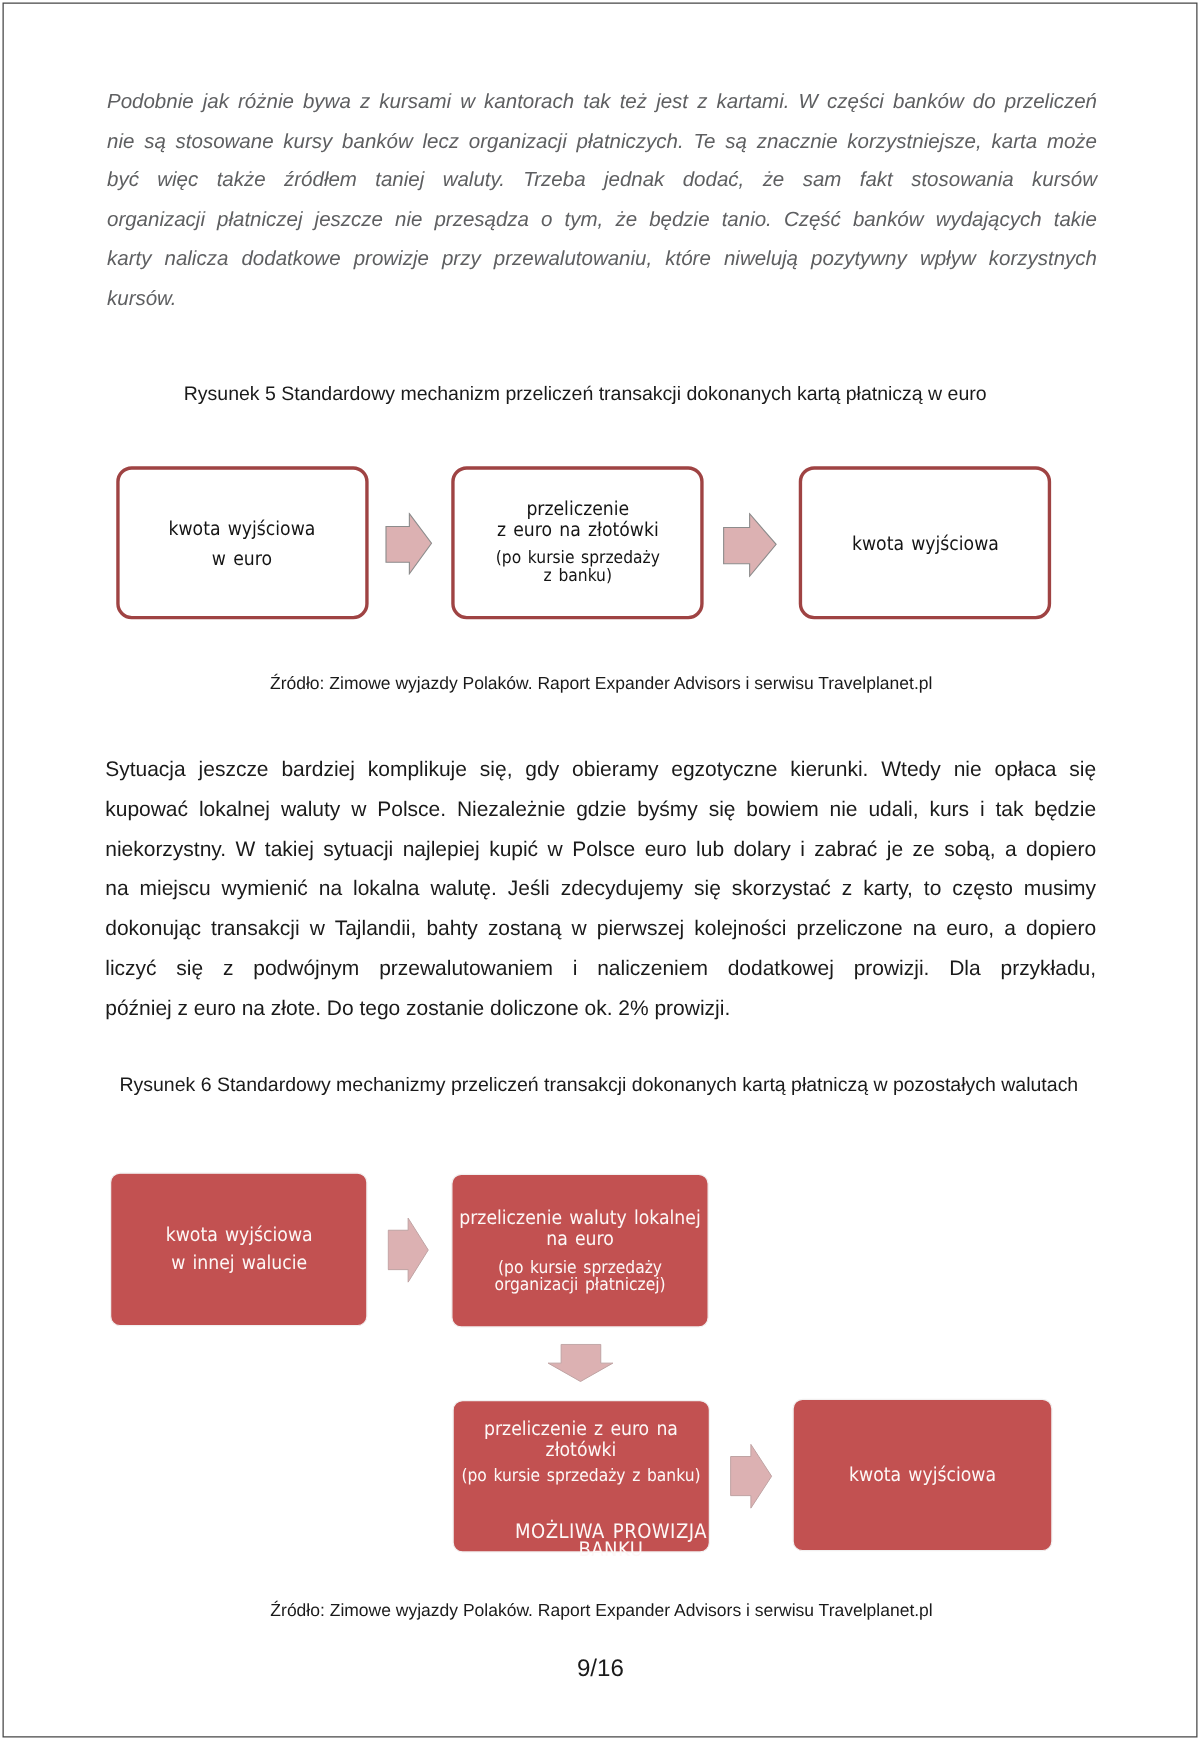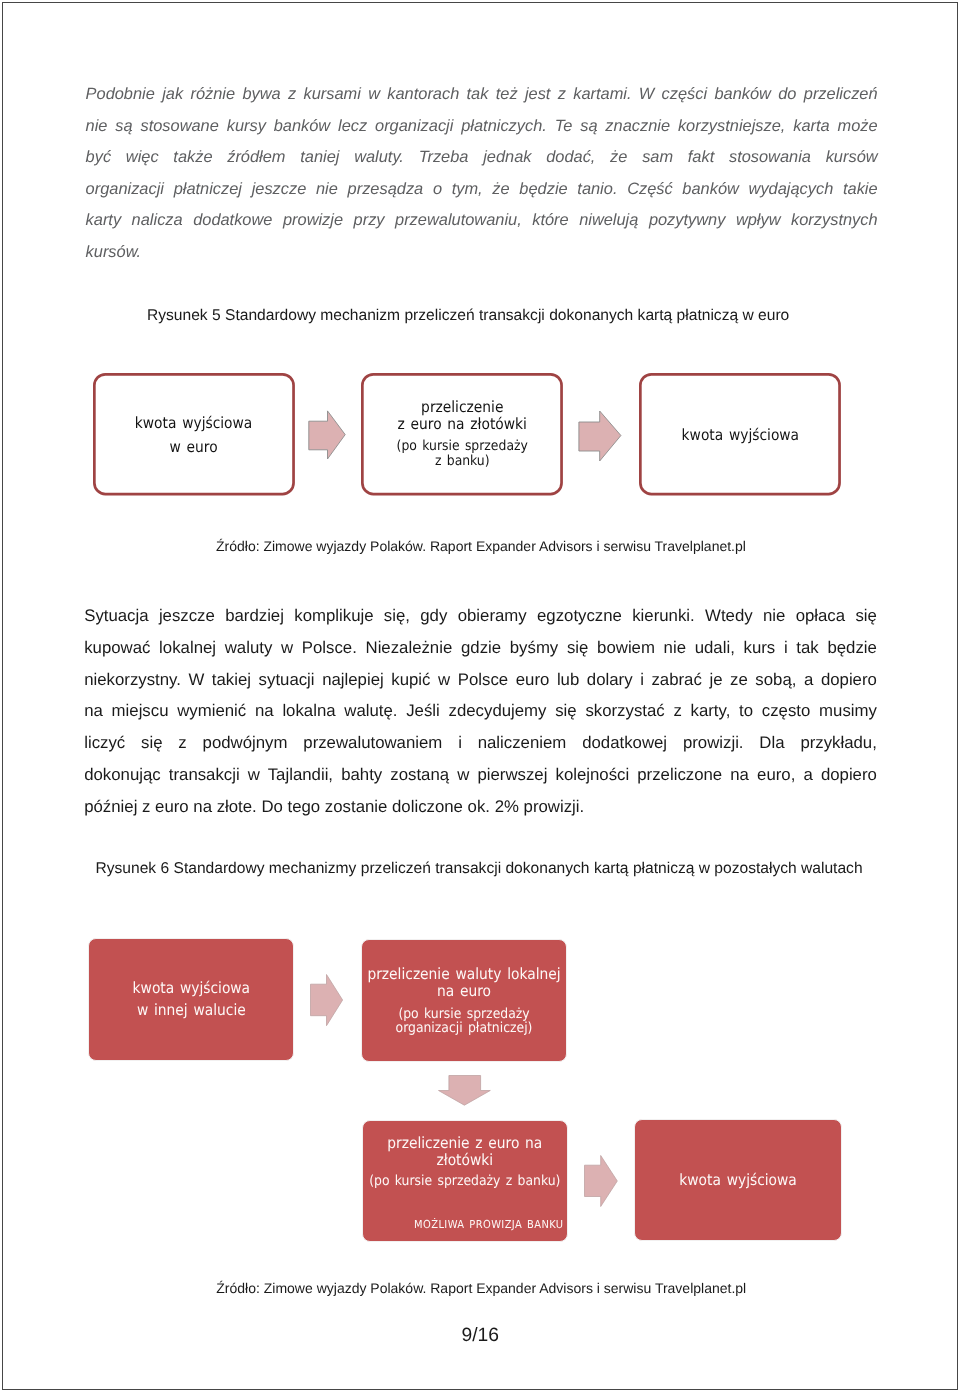--- a/index.html
+++ b/index.html
@@ -30,21 +30,21 @@
   .abs{position:absolute;left:0;right:0;}
 
   .arrow{position:absolute;}
   </style>
 </head>
 <body>
 
 <div class="page">
   <div class="pageborder"></div>
 
-  <div class="tblock intro" style="left:85.6px;top:79px;width:792px;font-style:italic;">
+  <div class="tblock intro" style="left:85.6px;top:66px;width:792px;font-style:italic;">
     <span class="tline">Podobnie jak różnie bywa z kursami w kantorach tak też jest z kartami. W części banków do przeliczeń</span>
     <span class="tline">nie są stosowane kursy banków lecz organizacji płatniczych. Te są znacznie korzystniejsze, karta może</span>
     <span class="tline">być więc także źródłem taniej waluty. Trzeba jednak dodać, że sam fakt stosowania kursów</span>
     <span class="tline">organizacji płatniczej jeszcze nie przesądza o tym, że będzie tanio. Część banków wydających takie</span>
     <span class="tline">karty nalicza dodatkowe prowizje przy przewalutowaniu, które niwelują pozytywny wpływ korzystnych</span>
     <span class="tline last">kursów.</span>
   </div>
 
   <div class="caption" style="left:147px;top:307px;">Rysunek 5 Standardowy mechanizm przeliczeń transakcji dokonanych kartą płatniczą w euro</div>
 
@@ -78,42 +78,42 @@
     <path d="M0.9 12.0 L21.7 12.0 L21.7 1.0 L42.9 25.5 L21.7 51.0 L21.7 41.0 L0.9 41.0 Z" fill="#dcb1b2" stroke="#8c8c8c" stroke-width="0.9"></path>
   </svg>
 
   <div class="srcline" style="left:216px;top:537.5px;">Źródło: Zimowe wyjazdy Polaków. Raport Expander Advisors i serwisu Travelplanet.pl</div>
 
   <div class="tblock body1" style="left:84.2px;top:600.1px;width:792.7px;">
     <span class="tline">Sytuacja jeszcze bardziej komplikuje się, gdy obieramy egzotyczne kierunki. Wtedy nie opłaca się</span>
     <span class="tline">kupować lokalnej waluty w Polsce. Niezależnie gdzie byśmy się bowiem nie udali, kurs i tak będzie</span>
     <span class="tline">niekorzystny. W takiej sytuacji najlepiej kupić w Polsce euro lub dolary i zabrać je ze sobą, a dopiero</span>
     <span class="tline">na miejscu wymienić na lokalna walutę. Jeśli zdecydujemy się skorzystać z karty, to często musimy</span>
+    <span class="tline">dokonując transakcji w Tajlandii, bahty zostaną w pierwszej kolejności przeliczone na euro, a dopiero</span>
     <span class="tline">liczyć się z podwójnym przewalutowaniem i naliczeniem dodatkowej prowizji. Dla przykładu,</span>
-    <span class="tline">dokonując transakcji w Tajlandii, bahty zostaną w pierwszej kolejności przeliczone na euro, a dopiero</span>
     <span class="tline last">później z euro na złote. Do tego zostanie doliczone ok. 2% prowizji.</span>
   </div>
 
   <div class="caption" style="left:95.5px;top:860.3px;">Rysunek 6 Standardowy mechanizmy przeliczeń transakcji dokonanych kartą płatniczą w pozostałych walutach</div>
 
   <div class="fbox" style="left:88.3px;top:938.3px;width:206.1px;height:123.2px;">
     <div class="ftxt" style="font-size:15.35px;line-height:22.6px;position:relative;top:-0.8px;">kwota wyjściowa
 w innej walucie</div>
   </div>
   <div class="fbox" style="left:361px;top:939px;width:206px;height:122.7px;">
     <div class="ftxt abs" style="font-size:15.35px;line-height:16.9px;top:26.1px;">przeliczenie  waluty lokalnej
 na euro</div>
     <div class="ftxt abs" style="font-size:13.8px;line-height:14.2px;top:66.5px;">(po kursie sprzedaży
 organizacji płatniczej)</div>
   </div>
   <div class="fbox" style="left:361.6px;top:1120.3px;width:206.4px;height:122px;">
     <div class="ftxt abs" style="font-size:15.35px;line-height:17px;top:13.9px;">przeliczenie z euro na
 złotówki</div>
     <div class="ftxt abs" style="font-size:13.8px;line-height:14.2px;top:52.3px;">(po kursie sprzedaży z banku)</div>
-    <div class="ftxt abs" style="font-size:11px;line-height:14.2px;top:97.1px;letter-spacing:0.4px;padding-left:48px;">MOŻLIWA PROWIZJA BANKU</div>
+    <div class="ftxt abs" style="font-size:16px;line-height:14.2px;top:97.1px;letter-spacing:0.4px;padding-left:48px;">MOŻLIWA PROWIZJA BANKU</div>
   </div>
   <div class="fbox" style="left:634.4px;top:1119.4px;width:207.3px;height:122.1px;">
     <div class="ftxt" style="font-size:15.35px;line-height:27px;">kwota wyjściowa</div>
   </div>
 
   <svg class="arrow" style="left:310.4px;top:974px;" width="34" height="53" viewBox="0 0 34 53">
     <path d="M0.5 10.2 L16.5 10.2 L16.5 0.5 L32.6 26.0 L16.5 51.7 L16.5 41.7 L0.5 41.7 Z" fill="#dcb1b2" stroke="#bfa3a3" stroke-width="0.8"></path>
   </svg>
   <svg class="arrow" style="left:437.5px;top:1075.3px;" width="53" height="31" viewBox="0 0 53 31">
     <path d="M10.9 0.5 L42.6 0.5 L42.6 15.5 L52.3 15.5 L26.4 30.2 L0.5 15.5 L10.9 15.5 Z" fill="#dcb1b2" stroke="#bfa3a3" stroke-width="0.8"></path>

